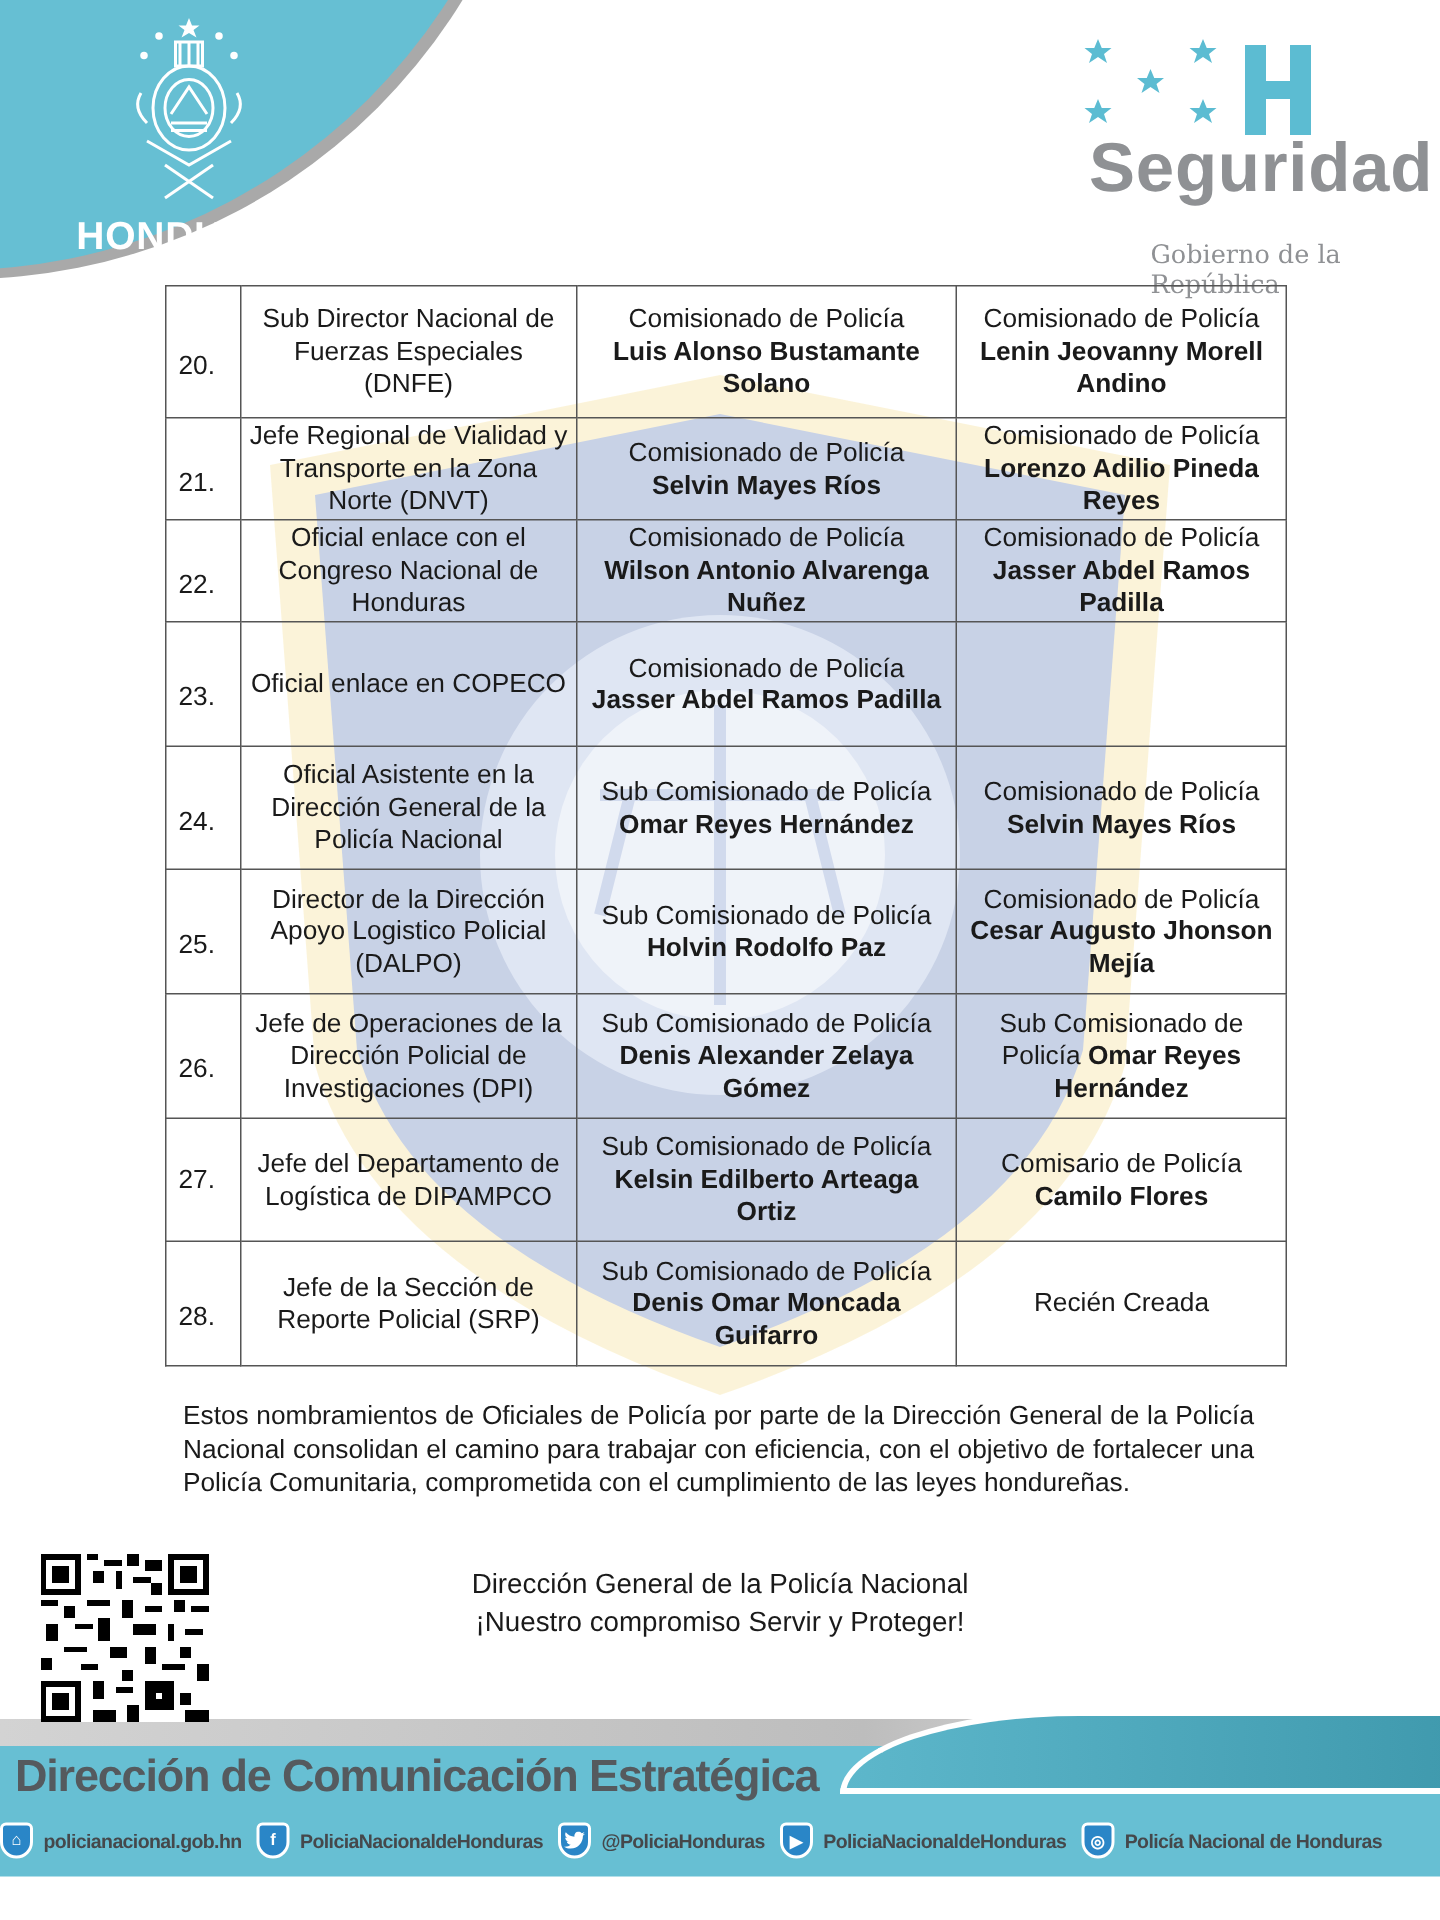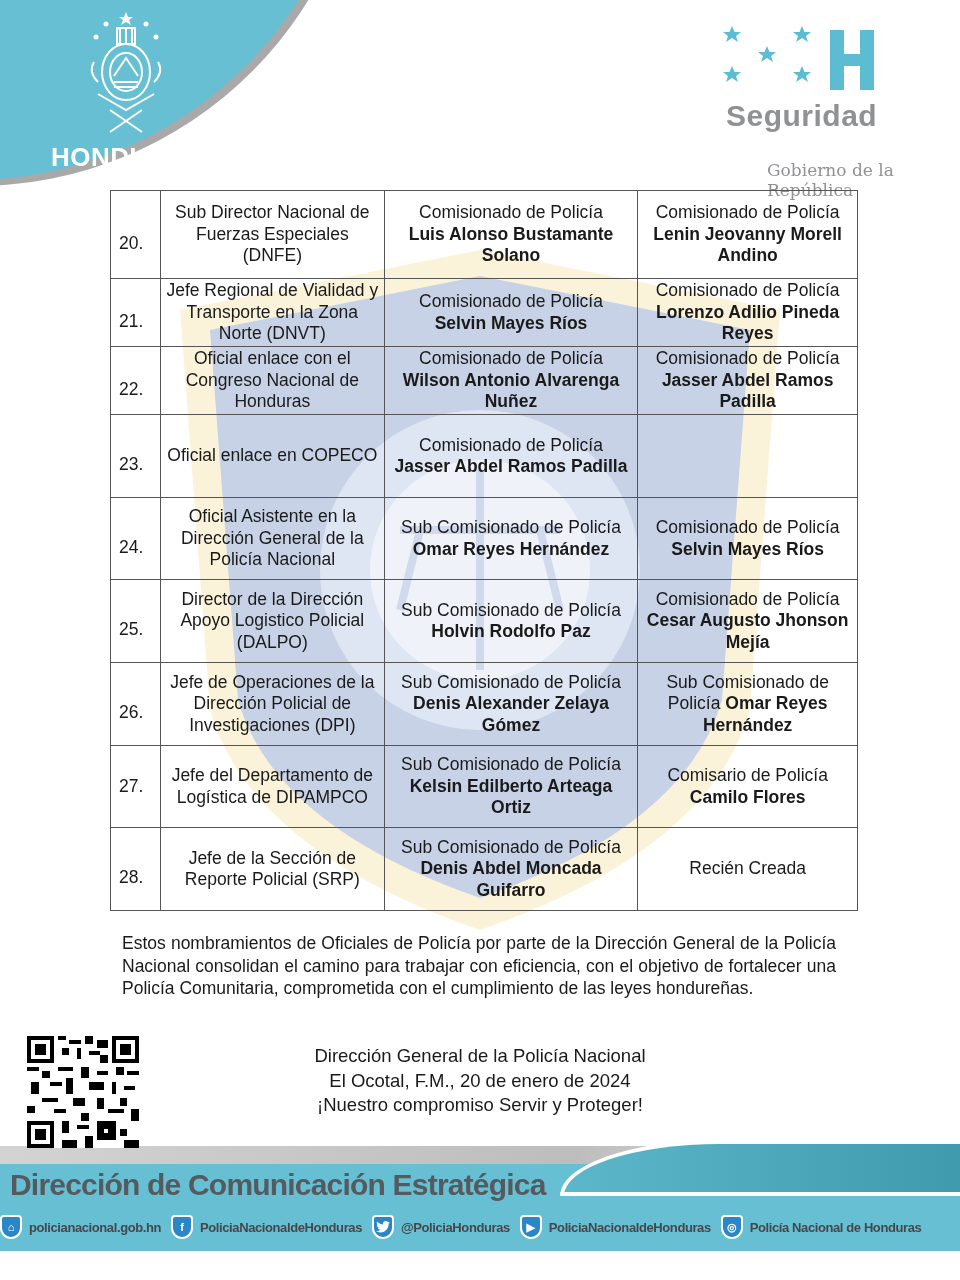--- a/index.html
+++ b/index.html
@@ -15,22 +15,22 @@
   }
   .hdr-left { position: absolute; left: 0; top: 0; width: 250px; height: 180px; }
   .coat { position: absolute; left: 84px; top: 10px; width: 84px; height: 128px; }
   .honduras-word {
     position: absolute; left: 38px; top: 142px; width: 180px; text-align: center;
     color: #ffffff; font-weight: 700; font-size: 26px; letter-spacing: 0.5px;
   }
   .hdr-right { position: absolute; right: 0; top: 18px; width: 260px; height: 170px; }
   .stars-h { position: absolute; left: 22px; top: 6px; width: 160px; height: 72px; }
   .seguridad {
-    position: absolute; left: 26px; top: 81px;
-    font-size: 30px; font-weight: 700; color: #8f9194; letter-spacing: 0.5px;
+    position: absolute; left: 26px; top: 66px;
+    font-size: 46px; font-weight: 700; color: #8f9194; letter-spacing: 0.5px;
   }
   .gobierno {
     position: absolute; left: 28px; top: 142px;
     font-family: "DejaVu Serif", serif; font-size: 17px; color: #8f9194; margin-left: 39px;
   }
 
   
   .watermark { position: absolute; left: 150px; top: 230px; width: 660px; height: 720px; z-index: 0; opacity: 0.28; }
 
   
@@ -191,21 +191,21 @@
     </tr>
     <tr style="height:82px">
       <td class="num" style="padding-top:0">27.</td>
       <td class="pos">Jefe del Departamento de Logística de DIPAMPCO</td>
       <td class="off"><span>Sub Comisionado de Policía</span> <span class="b">Kelsin Edilberto Arteaga Ortiz</span></td>
       <td class="prev"><span>Comisario de Policía</span><br><span class="b">Camilo Flores</span></td>
     </tr>
     <tr style="height:83px">
       <td class="num">28.</td>
       <td class="pos">Jefe de la Sección de Reporte Policial (SRP)</td>
-      <td class="off"><span>Sub Comisionado de Policía</span> <span class="b">Denis Abdel Moncada Guifarro</span></td>
+      <td class="off"><span>Sub Comisionado de Policía</span> <span class="b">Denis Omar Moncada Guifarro</span></td>
       <td class="prev"><span>Recién Creada</span><span class="b"></span></td>
     </tr>
   </tbody>
 </table>
 
 <p class="closing">Estos nombramientos de Oficiales de Policía por parte de la Dirección General de la Policía Nacional consolidan el camino para trabajar con eficiencia, con el objetivo de fortalecer una Policía Comunitaria, comprometida con el cumplimiento de las leyes hondureñas.</p>
 
 <svg class="qr" viewBox="0 0 29 29" shape-rendering="crispEdges">
   <rect width="29" height="29" fill="#ffffff"></rect>
   <g fill="#000000">
@@ -248,21 +248,20 @@
       <rect x="24" y="24" width="2" height="2"></rect>
     <rect x="9" y="27" width="4" height="2"></rect>
       <rect x="15" y="26" width="2" height="3"></rect>
       <rect x="25" y="27" width="4" height="2"></rect>
   </g>
   <rect x="20" y="24" width="1" height="1" fill="#ffffff"></rect>
 </svg>
 
 <div class="sign">
   <div>Dirección General de la Policía Nacional</div>
-  <div>El Ocotal, F.M., 20 de enero de 2024</div>
   <div class="motto">¡Nuestro compromiso Servir y Proteger!</div>
 </div>
 
 <div class="footer">
   <div class="footer-grey"></div>
   <div class="footer-band"></div>
   <div class="footer-swoosh"></div>
   <div class="footer-title">Dirección de Comunicación Estratégica</div>
   <div class="socials">
     <div class="soc">

